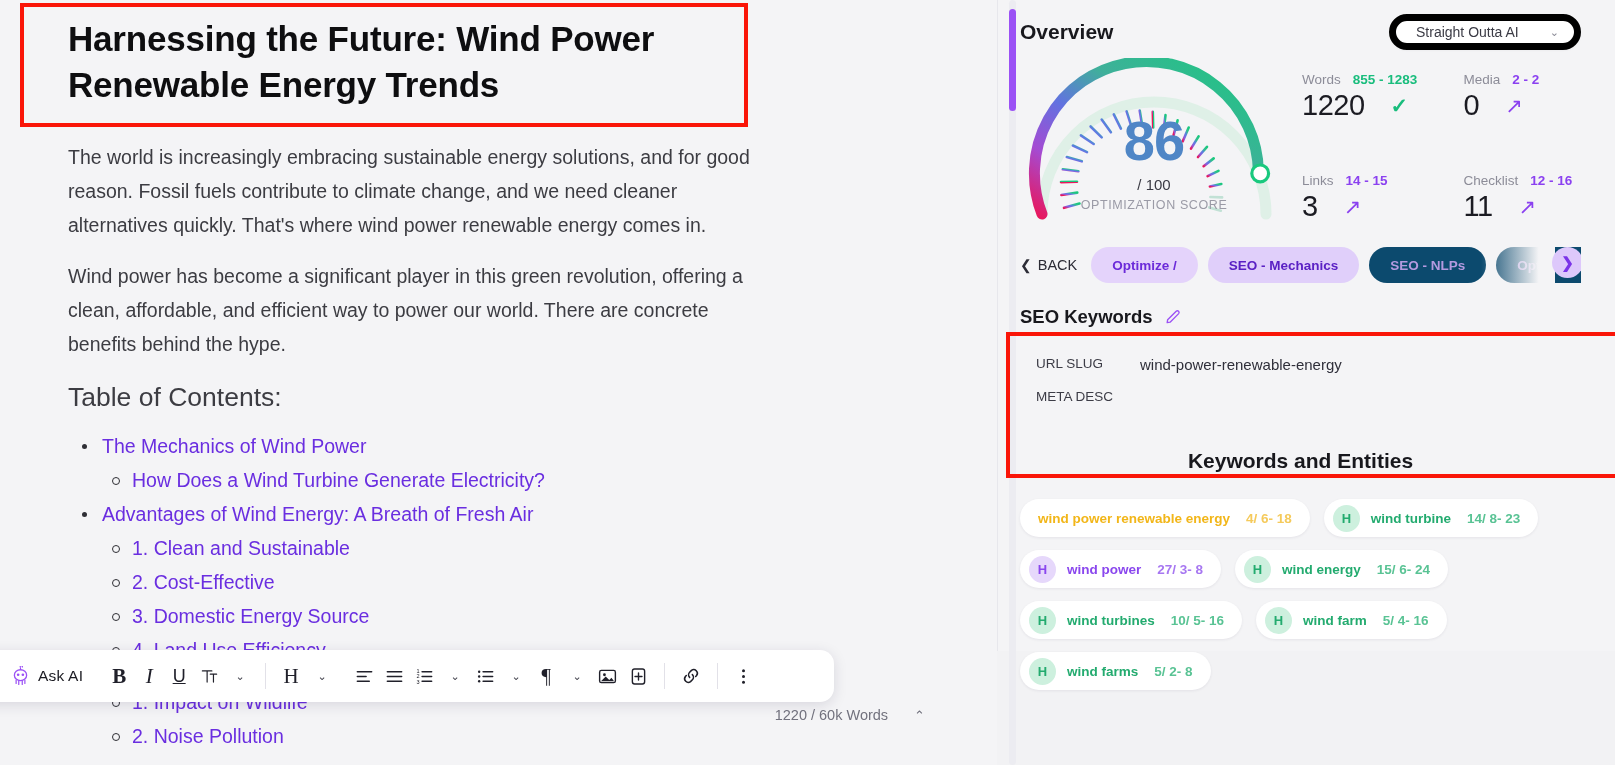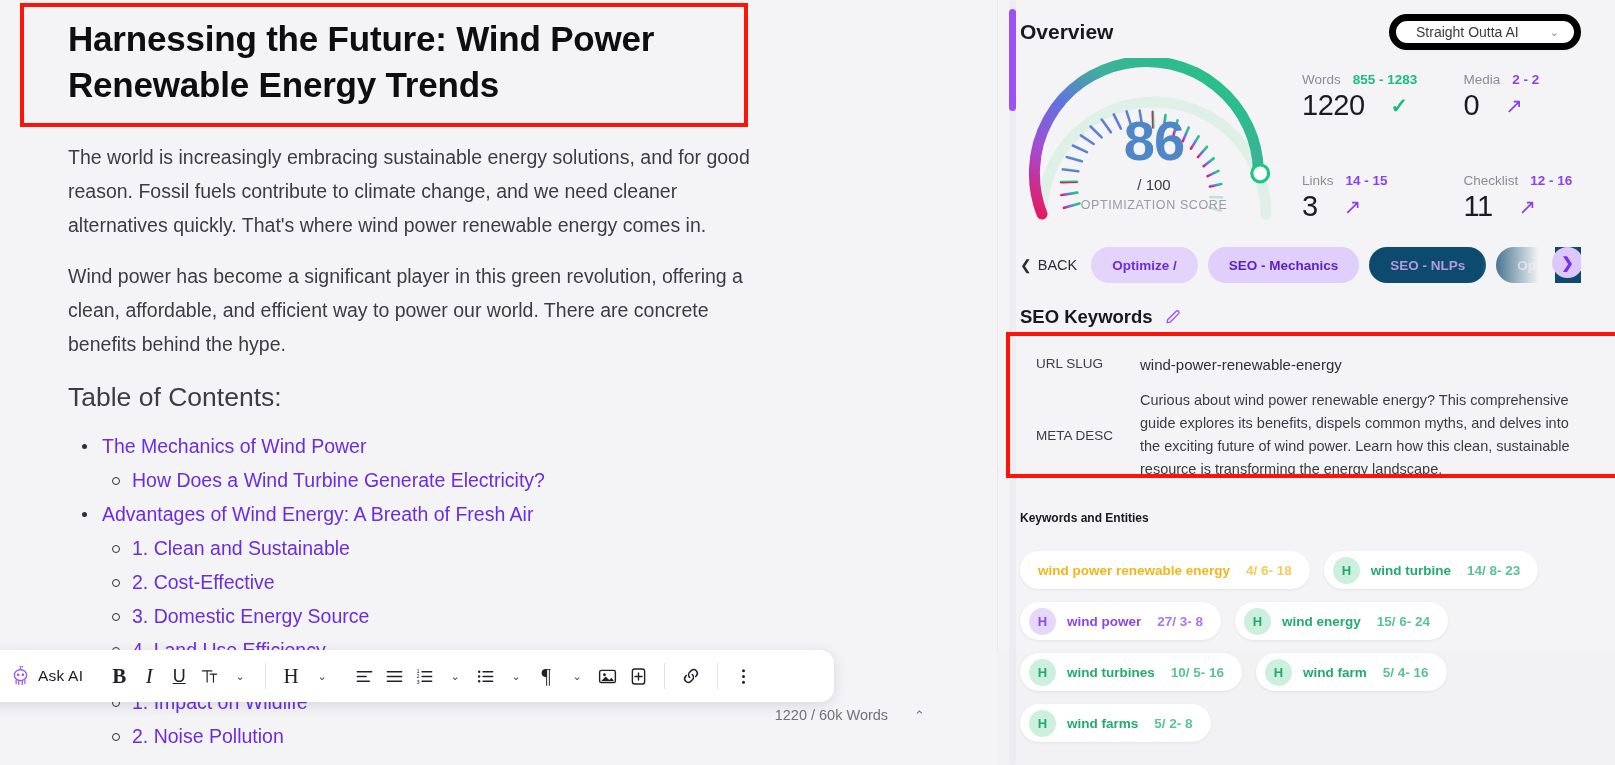--- a/index.html
+++ b/index.html
@@ -260,21 +260,21 @@
   .seo-row.slug { align-items: flex-start; margin-bottom: 16px; }
   .seo-row.desc { align-items: center; }
   .seo-k { width: 96px; font-size: 13.5px; color: #3c3c46; flex-shrink: 0; }
   .seo-v-slug { font-size: 15px; color: #2f2f3a; padding-left: 8px;}
   .seo-v-desc {
     font-size: 14.5px; line-height: 23px; color: #3b3b46;
     padding-left: 8px; max-width: 444px;
   }
 
   
-  .kw-title { font-size: 12px; font-weight: bold; color: #18181d; margin-top: 20px; }
+  .kw-title { font-size: 21px; font-weight: bold; color: #18181d; margin-top: 35px; text-align: center; }
   .chips { display: flex; flex-wrap: wrap; gap: 13px 14px; margin-top: 26px; }
   .chip {
     height: 38px; border-radius: 20px; background: #fff;
     display: flex; align-items: center; gap: 11px;
     padding: 0 18px 0 9px;
     box-shadow: 0 1px 3px rgba(25,15,50,.07);
     font-size: 13.5px; white-space: nowrap; cursor: pointer;
   }
   .chip.nodot { padding-left: 18px; }
   .chip-dot {
@@ -575,21 +575,20 @@
 
       <div class="seo-box">
         <div class="redbox" id="seo-redbox"></div>
         <div class="seo-rows">
           <div class="seo-row slug">
             <div class="seo-k">URL SLUG</div>
             <div class="seo-v-slug">wind-power-renewable-energy</div>
           </div>
           <div class="seo-row desc">
             <div class="seo-k">META DESC</div>
-            <div class="seo-v-desc">Curious about wind power renewable energy? This comprehensive guide explores its benefits, dispels common myths, and delves into the exciting future of wind power. Learn how this clean, sustainable resource is transforming the energy landscape.</div>
           </div>
         </div>
       </div>
 
       <div class="kw-title">Keywords and Entities</div>
 
       <div class="chips">
 
         <div class="chip nodot">
           <span class="chip-name t-amber">wind power renewable energy</span>

